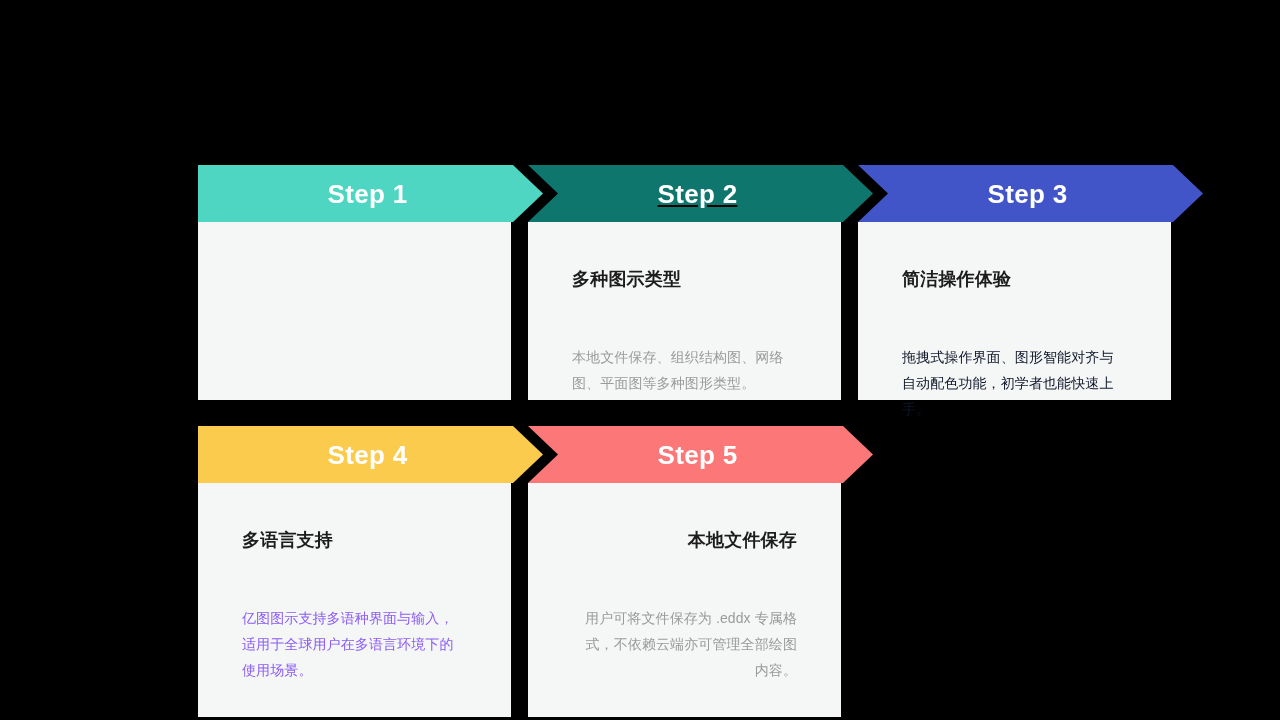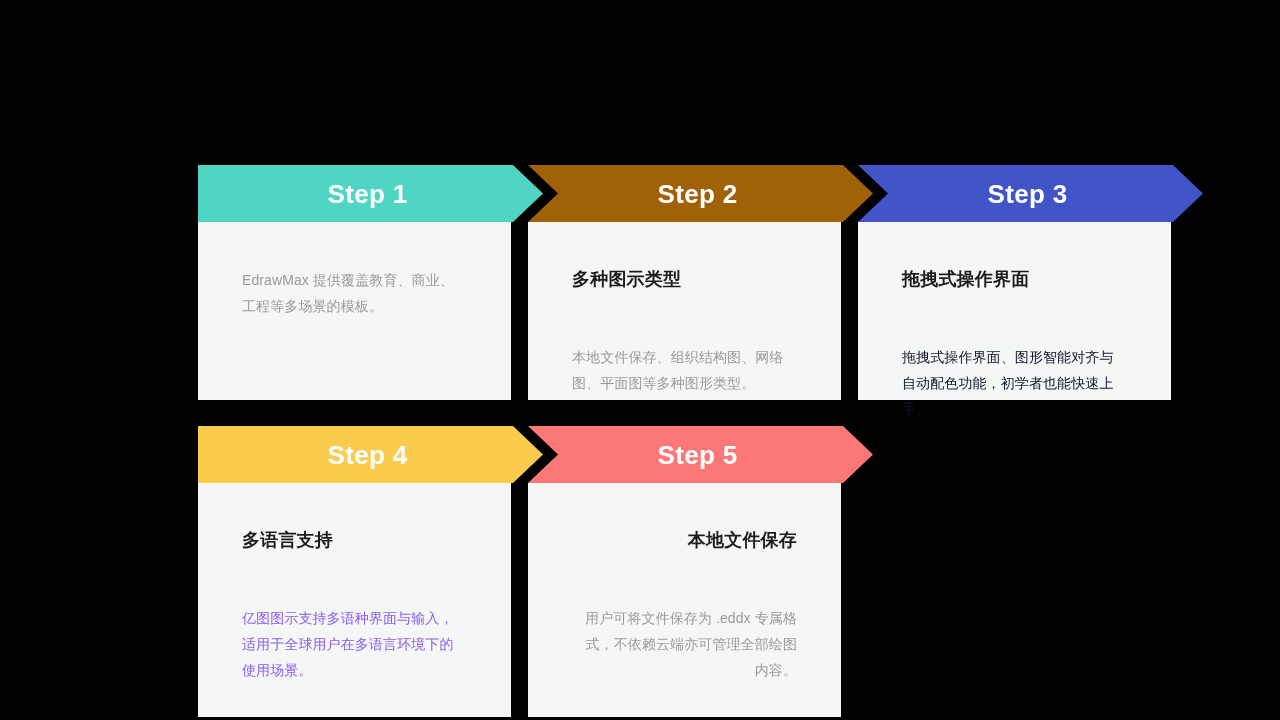--- a/index.html
+++ b/index.html
@@ -104,40 +104,39 @@
 
 <div class="slide" style="background: rgb(0, 0, 0);">
 
   <div class="row row-1">
 
     <div class="step-card col-1">
       <div class="step-banner flat-left" style="background-color: rgb(78, 214, 195);">
         <span class="step-banner-label" style="color: rgb(255, 255, 255);">Step 1</span>
       </div>
       <div class="step-body tall-178" style="background: rgb(245, 246, 246);">
-        <div class="step-desc" style="color: rgb(154, 154, 154);">EdrawMax 提供覆盖教育、商业、工程等多场景的模板。</div>
       </div>
     </div>
 
     <div class="step-card col-2">
-      <div class="step-banner notched" style="background-color: #a16207;">
+      <div class="step-banner notched" style="background-color: #0f766e; text-decoration: underline;">
         <span class="step-banner-label" style="color: rgb(255, 255, 255);">Step 2</span>
       </div>
       <div class="step-body tall-178" style="background: rgb(245, 246, 246);">
         <div class="step-title" style="color: rgb(28, 28, 28);">多种图示类型</div>
         <div class="step-desc" style="color: rgb(154, 154, 154);">本地文件保存、组织结构图、网络图、平面图等多种图形类型。</div>
       </div>
     </div>
 
     <div class="step-card col-3">
       <div class="step-banner notched" style="background-color: rgb(65, 85, 200);">
         <span class="step-banner-label" style="color: rgb(255, 255, 255);">Step 3</span>
       </div>
       <div class="step-body tall-178" style="background: rgb(245, 246, 246);">
-        <div class="step-title" style="color: rgb(28, 28, 28);">拖拽式操作界面</div>
+        <div class="step-title" style="color: rgb(28, 28, 28);">简洁操作体验</div>
         <div class="step-desc" style="color: #0f172a;">拖拽式操作界面、图形智能对齐与自动配色功能，初学者也能快速上手。</div>
       </div>
     </div>
 
   </div>
 
   <div class="row row-2">
 
     <div class="step-card col-1">
       <div class="step-banner flat-left" style="background-color: rgb(251, 203, 78);">

